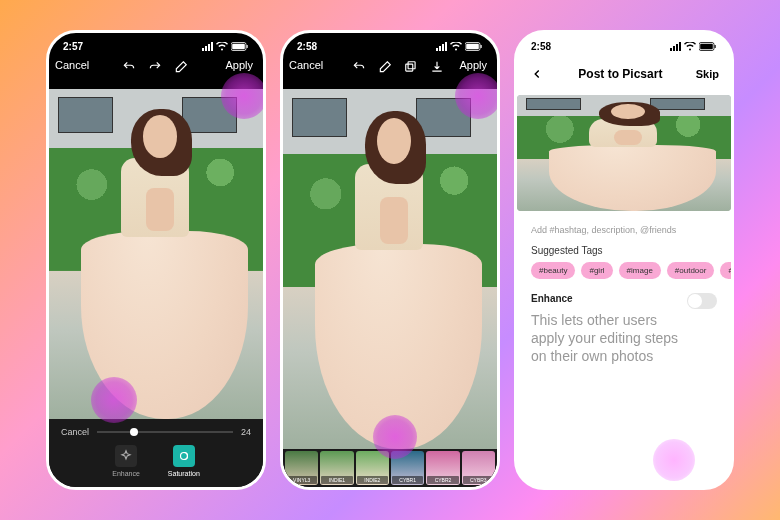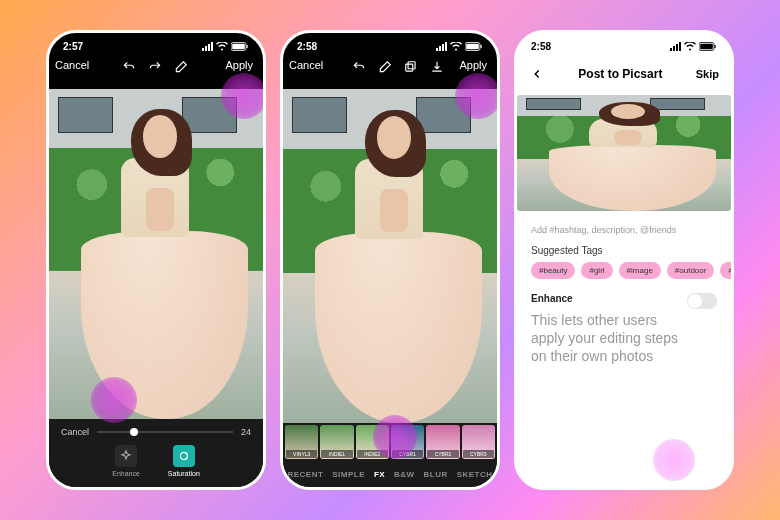--- a/index.html
+++ b/index.html
@@ -266,28 +266,20 @@
         </div>
       <div class="thumb">
           <div class="t-bg" style="background:linear-gradient(#d068a0,#f0d0e0)"></div>
           <div class="thumb-label">CYBR2</div>
         </div>
       <div class="thumb">
           <div class="t-bg" style="background:linear-gradient(#d080b0,#f4d0e4)"></div>
           <div class="thumb-label">CYBR3</div>
         </div>
     </div>
-    <div class="cats">
-      <span>RECENT</span>
-      <span>SIMPLE</span>
-      <span class="active">FX</span>
-      <span>B&amp;W</span>
-      <span>BLUR</span>
-      <span>SKETCH</span>
-    </div>
   </div>
   <div class="hotspot hs-apply"></div>
   <div class="hotspot hs-thumb"></div>
 </div>
 
 <div class="phone light">
   <div class="statusbar">
     <span>2:58</span>
     <span class="right">
       <span class="sig-bars">

